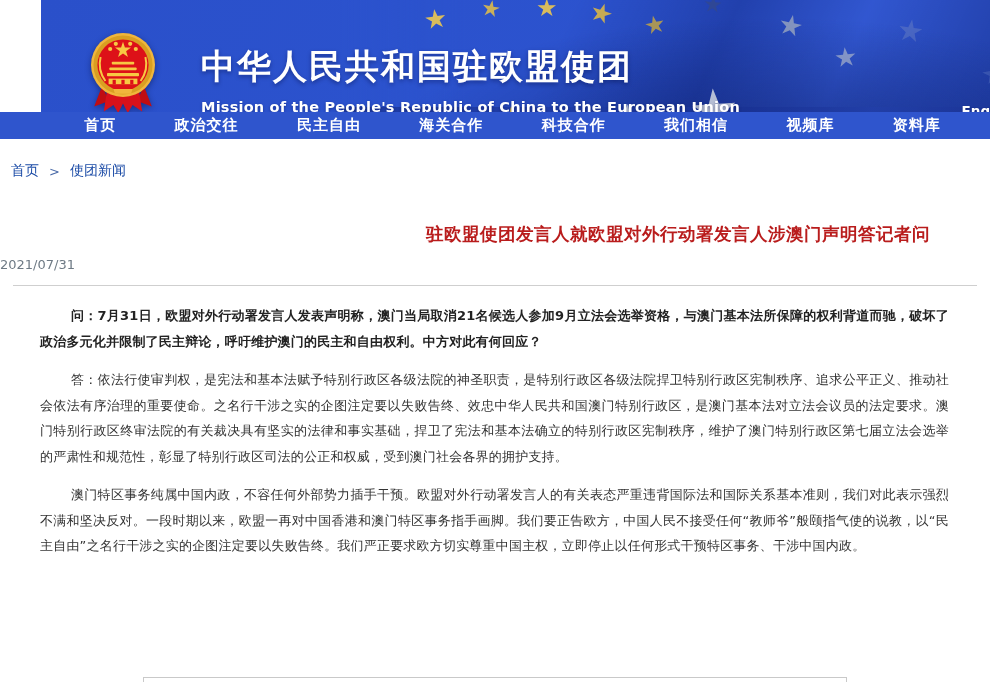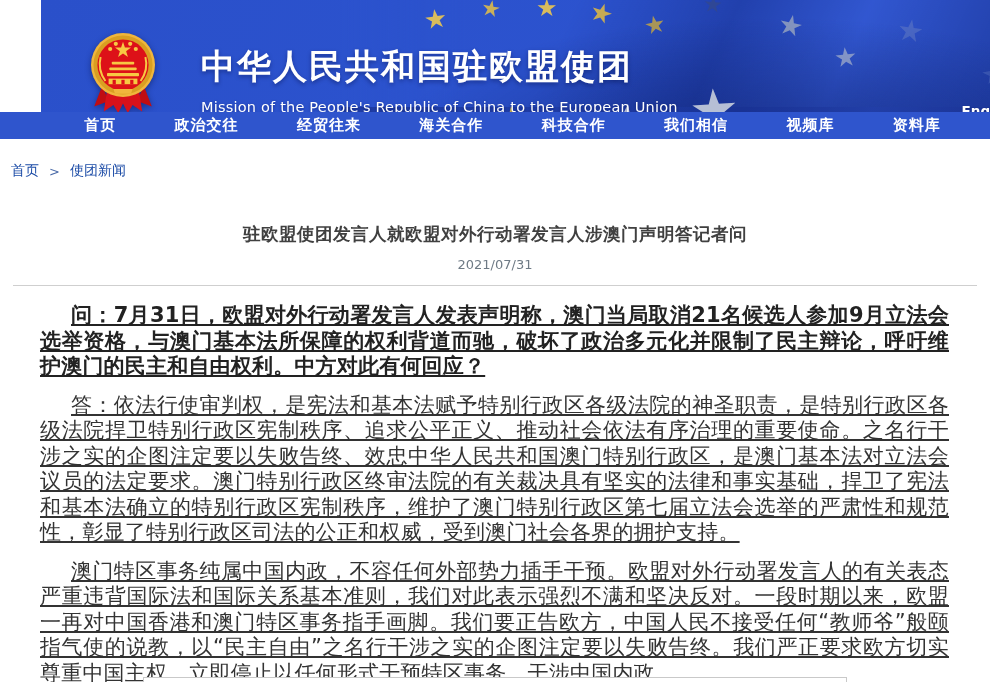--- a/index.html
+++ b/index.html
@@ -21,45 +21,45 @@
   .star{position:absolute;line-height:1;display:block;pointer-events:none;}
   .star::before{content:"★";}
   .logo-area{position:absolute;left:42px;top:26px;display:flex;align-items:flex-start;}
   .emblem{width:80px;height:94px;display:block;filter:drop-shadow(0 2px 3px rgba(0,10,60,.45));}
   .titles{position:absolute;left:160px;top:44px;white-space:nowrap;}
   .site-title-zh{
     color:#ffffff;font-size:34px;font-weight:bold;letter-spacing:2px;
     text-shadow:0 2px 4px rgba(0,10,60,.4);
   }
   .site-title-en{
-    color:#ffffff;font-size:14.5px;font-weight:400;margin-top:9px;letter-spacing:.2px;
+    color:#ffffff;font-size:14.5px;font-weight:700;margin-top:9px;letter-spacing:.2px;
     text-shadow:0 1px 3px rgba(0,10,60,.4);
   }
   .english-link{
     position:absolute;right:14px;top:103px;color:#ffffff;font-size:13.5px;font-weight:bold;
     cursor:pointer;text-shadow:0 1px 2px rgba(0,10,60,.4);
   }
   
   .nav{
     width:990px;height:27px;background:#2f55cd;display:flex;align-items:center;
     justify-content:space-around;padding:0 20px 0 55px;box-sizing:border-box;
   }
   .nav-item{color:#ffffff;font-size:15px;font-weight:bold;letter-spacing:1px;cursor:pointer;white-space:nowrap;}
   
   .breadcrumb{padding:23px 0 0 11px;font-size:14px;color:#1b4ba6;display:flex;align-items:center;gap:10px;}
   .crumb-link{color:#1b4ba6;cursor:pointer;}
   .crumb-sep{color:#4a6aa8;font-size:13px;}
   
-  .article-title{margin:42px 60px 0;text-align:center;font-size:17.5px;font-weight:bold;color:#404040;letter-spacing:.5px;}
-  .article-date{margin-top:11px;text-align:center;font-size:13px;color:#6e7a85;}
+  .article-title{margin:42px 60px 0;text-align:right;font-size:17.5px;font-weight:bold;color:#b91c1c;letter-spacing:.5px;}
+  .article-date{margin-top:11px;text-align:left;font-size:13px;color:#6e7a85;}
   .title-rule{border:none;border-top:1px solid #cfcfcf;margin:13px 13px 0;}
   .article-body{margin:17px 41px 0 40px;}
   .article-body p{
-    margin:0 0 13px 0;font-size:21px;line-height:25.5px;color:#333333;
-    text-align:justify;text-indent:31px;letter-spacing:.2px;text-decoration:underline;
+    margin:0 0 13px 0;font-size:13px;line-height:25.5px;color:#333333;
+    text-align:justify;text-indent:31px;letter-spacing:.2px;
   }
   .article-body p.lead{font-weight:bold;color:#222222;}
   
   .bottom-box{
     position:absolute;left:50%;transform:translateX(-50%);top:677px;width:704px;height:24px;
     border:1px solid #c9c9c9;background:#ffffff;box-sizing:border-box;
   }
 </style>
 </head>
 <body>
@@ -120,21 +120,21 @@
     <div class="site-title-zh">中华人民共和国驻欧盟使团</div>
     <div class="site-title-en">Mission of the People's Republic of China to the European Union</div>
   </div>
 
   <div class="english-link">English</div>
 </div>
 
 <div class="nav">
   <span class="nav-item">首页</span>
   <span class="nav-item">政治交往</span>
-  <span class="nav-item">经贸往来</span>
+  <span class="nav-item">民主自由</span>
   <span class="nav-item">海关合作</span>
   <span class="nav-item">科技合作</span>
   <span class="nav-item">我们相信</span>
   <span class="nav-item">视频库</span>
   <span class="nav-item">资料库</span>
 </div>
 
 <div class="breadcrumb">
   <span class="crumb-link">首页</span>
   <span class="crumb-sep">&gt;</span>

